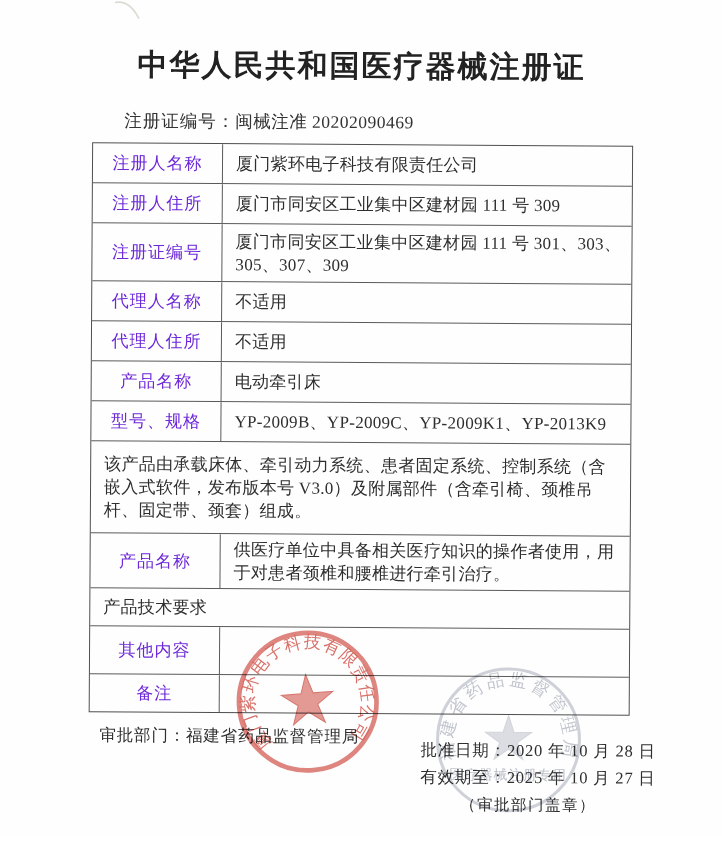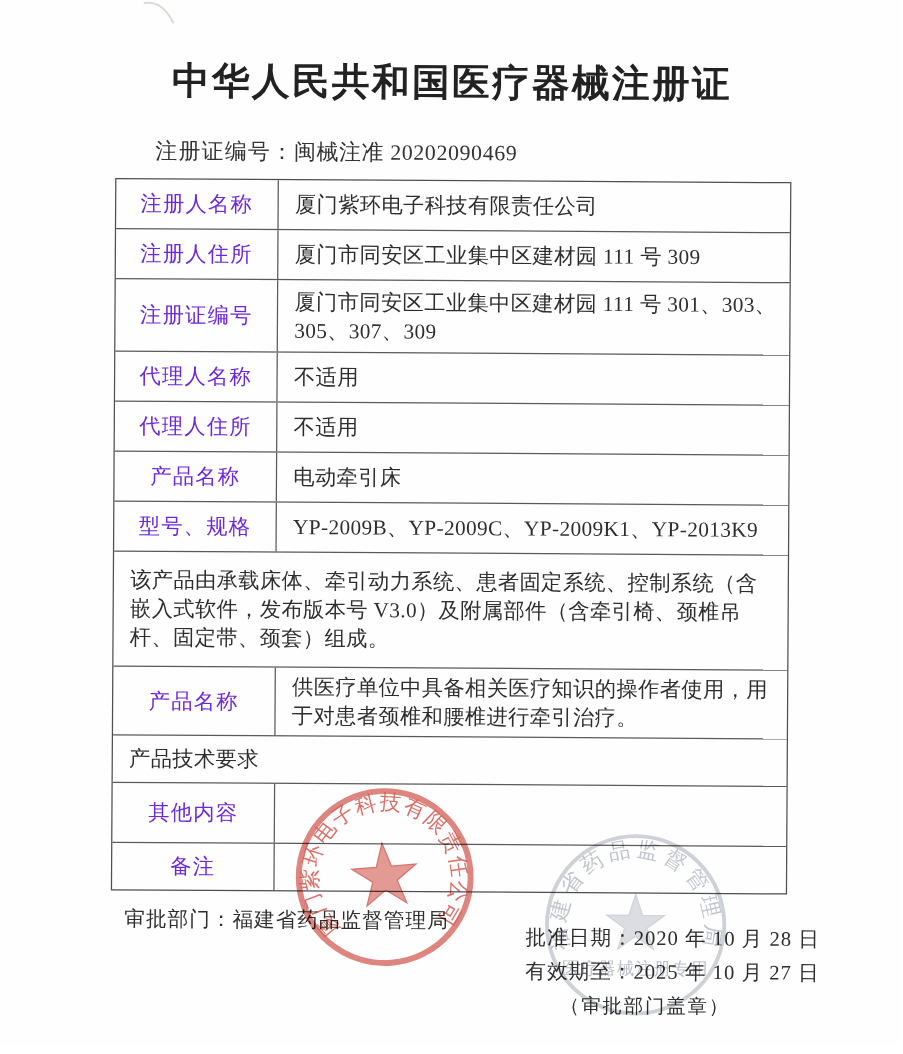--- a/index.html
+++ b/index.html
@@ -65,21 +65,21 @@
     line-height:23px;
     color:#2e2e2e;
     padding:4px 8px 4px 13px;
     box-sizing:border-box;
     letter-spacing:0.3px;
   }
   .footer-text{position:absolute;font-size:16.5px;color:#2e2e2e;letter-spacing:0.8px;}
   #approval-dept{left:103px;top:726px;}
   #approval-date{left:424px;top:739px;}
   #valid-until{left:424px;top:766px;}
-  #seal-note{left:452px;top:794px;font-size:15.5px;letter-spacing:1.5px;}
+  #seal-note{left:464px;top:794px;font-size:15.5px;letter-spacing:1.5px;}
   .seal{position:absolute;mix-blend-mode:multiply;pointer-events:none;}
   #company-seal{left:236px;top:627px;transform:rotate(-5deg);opacity:0.88;}
   #approval-seal{left:436px;top:664px;opacity:0.85;}
   .artifact{position:absolute;left:108px;top:0px;pointer-events:none;}
 </style>
 </head>
 <body>
 
 <div class="sheet">
   <div class="tilt">

